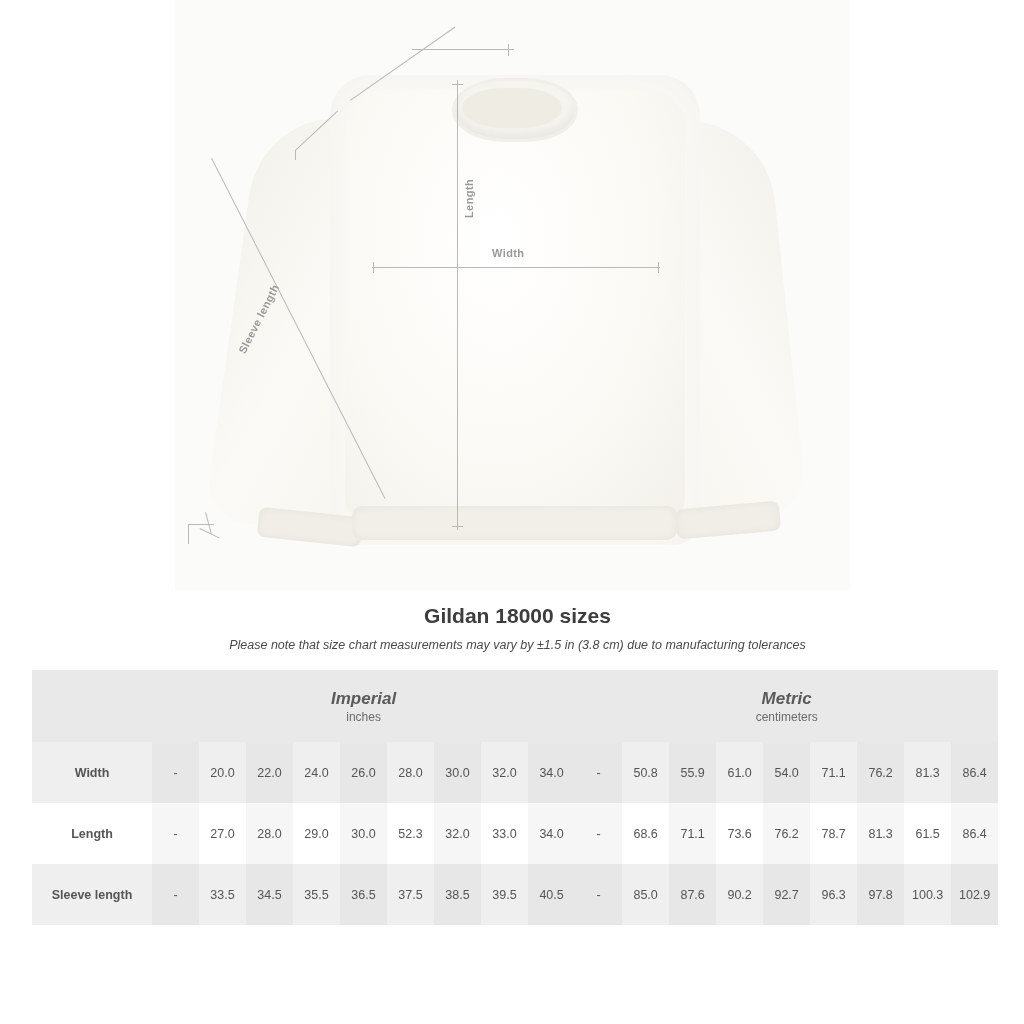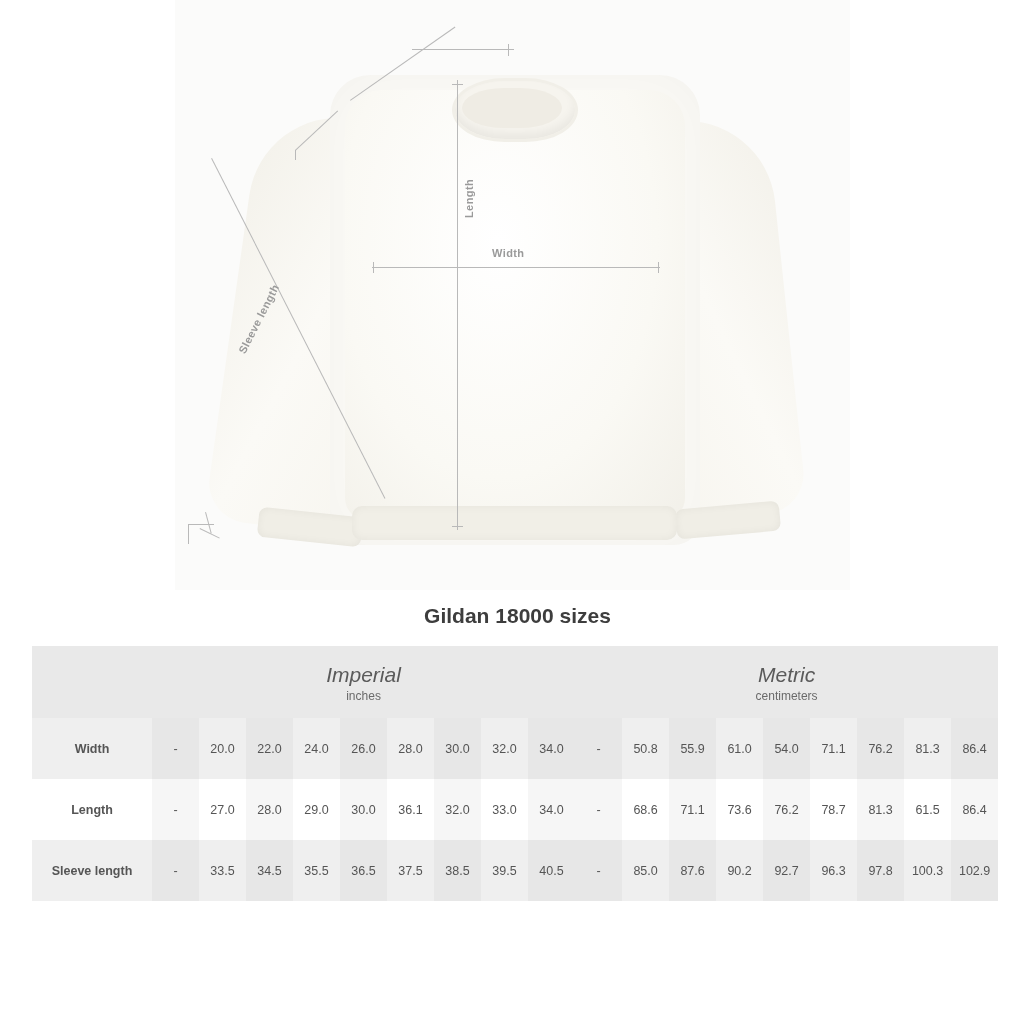--- a/index.html
+++ b/index.html
@@ -169,23 +169,23 @@
     font-size: 12.5px;
     color: #555;
     border: none;
   }
   .sys-row td {
     height: 70px;
     background: #e9e9e9;
     vertical-align: middle;
   }
   .sys-name {
-    font-size: 21px;
+    font-size: 17px;
     font-style: italic;
-    font-weight: normal;
+    font-weight: bold;
     color: #5a5a5a;
     display: block;
     line-height: 1.3;
   }
   .sys-unit {
     font-size: 12px;
     color: #6a6a6a;
     display: block;
   }
   .hdr-row td {
@@ -249,20 +249,21 @@
   <div class="guide-line" style="left:212px; top:158px; width:382px; height:1px; transform:rotate(63deg); transform-origin:left top;"></div>
   <div class="guide-line" style="left:200px; top:528px; width:22px; height:1px; transform:rotate(26deg); transform-origin:left top;"></div>
   <div class="guide-line" style="left:206px; top:512px; width:22px; height:1px; transform:rotate(75deg); transform-origin:left top;"></div>
   <div class="guide-line" style="left:188px; top:524px; width:26px; height:1px;"></div>
   <div class="guide-line" style="left:188px; top:524px; width:1px; height:20px;"></div>
   <div class="guide-label diag-label" style="left:236px; top:350px;">Sleeve length</div>
 </div>
 
 <div class="chart-head">
   <h1 class="chart-title">Gildan 18000 sizes</h1>
+  <p class="chart-note">Please note that size chart measurements may vary by ±1.5 in (3.8 cm) due to manufacturing tolerances</p>
 </div>
 
 <div class="table-wrap">
   <table class="size-table">
     <colgroup>
       <col class="col-first">
       <col class="col-cell">
         <col class="col-cell">
         <col class="col-cell">
         <col class="col-cell">
@@ -314,21 +315,21 @@
           <td>81.3</td>
           <td class="alt">86.4</td>
         </tr>
         <tr class="data-row plain">
           <td class="row-label">Length</td>
           <td class="alt">-</td>
           <td>27.0</td>
           <td class="alt">28.0</td>
           <td>29.0</td>
           <td class="alt">30.0</td>
-          <td>36.1</td>
+          <td>52.3</td>
           <td class="alt">32.0</td>
           <td>33.0</td>
           <td class="alt">34.0</td>
           <td class="alt">-</td>
           <td>68.6</td>
           <td class="alt">71.1</td>
           <td>73.6</td>
           <td class="alt">76.2</td>
           <td>78.7</td>
           <td class="alt">81.3</td>

